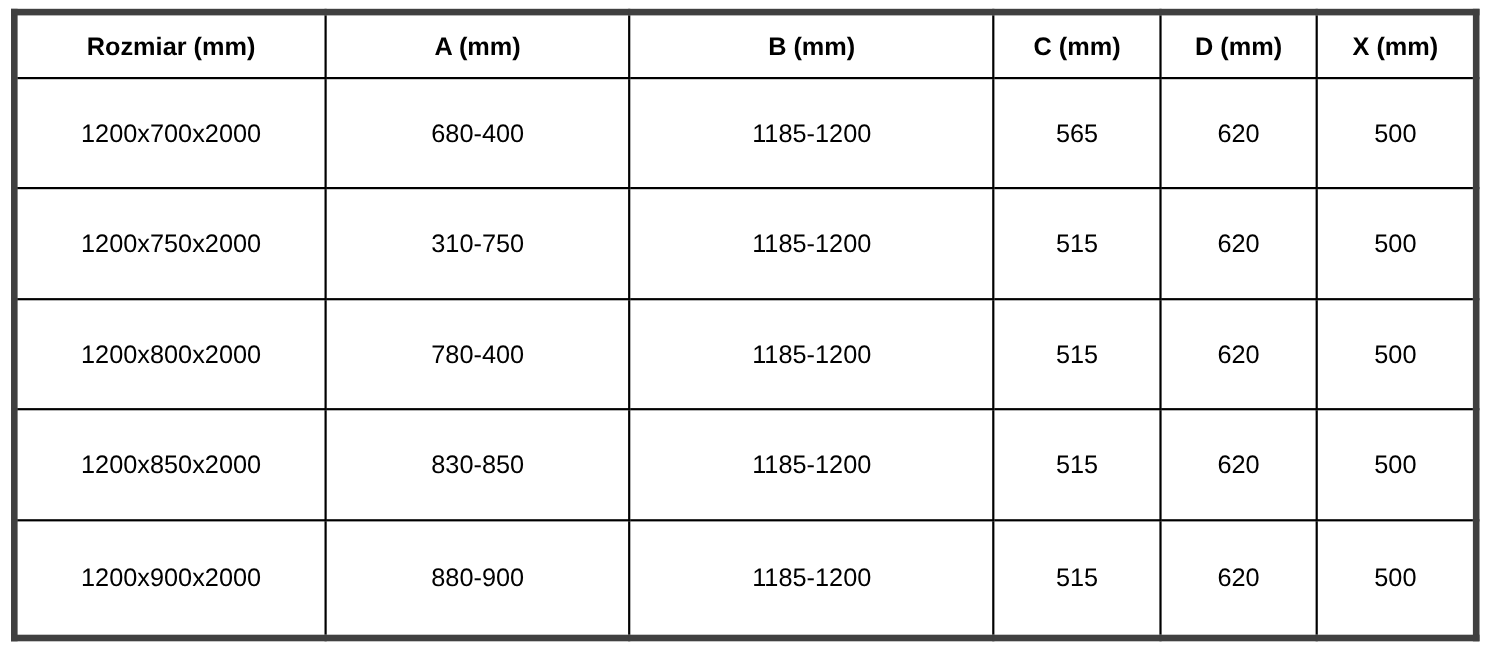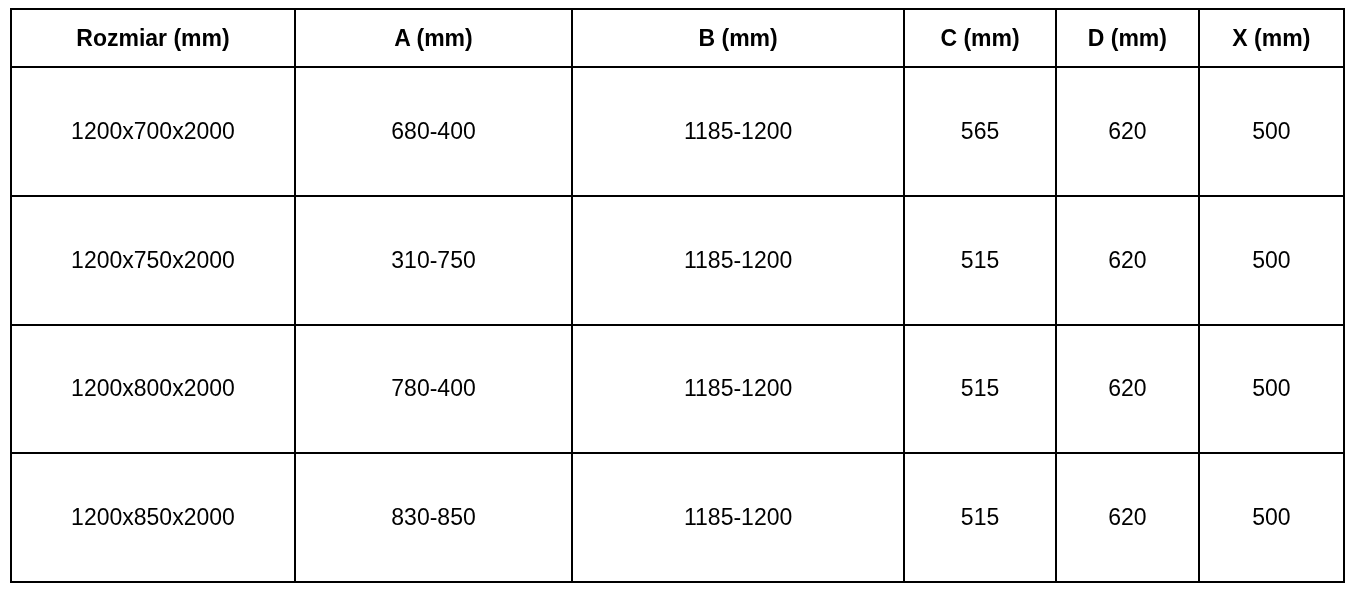--- a/index.html
+++ b/index.html
@@ -13,21 +13,21 @@
     height: 591px;
     box-sizing: border-box;
     padding: 8px 10px;
     background: #ffffff;
   }
   table.spec-table {
     width: 100%;
     height: 100%;
     border-collapse: collapse;
     table-layout: fixed;
-    border: 1px solid #404040;
+    border: 6px solid #404040;
   }
   table.spec-table th,
   table.spec-table td {
     border: 2px solid #000000;
     text-align: center;
     vertical-align: middle;
     color: #000000;
     padding: 0;
     overflow: hidden;
     white-space: nowrap;
@@ -98,15 +98,23 @@
           <td>500</td>
         </tr>
         <tr>
           <td>1200x850x2000</td>
           <td>830-850</td>
           <td>1185-1200</td>
           <td>515</td>
           <td>620</td>
           <td>500</td>
         </tr>
+        <tr>
+          <td>1200x900x2000</td>
+          <td>880-900</td>
+          <td>1185-1200</td>
+          <td>515</td>
+          <td>620</td>
+          <td>500</td>
+        </tr>
       </tbody>
   </table>
 </div>
 
 </body></html>

